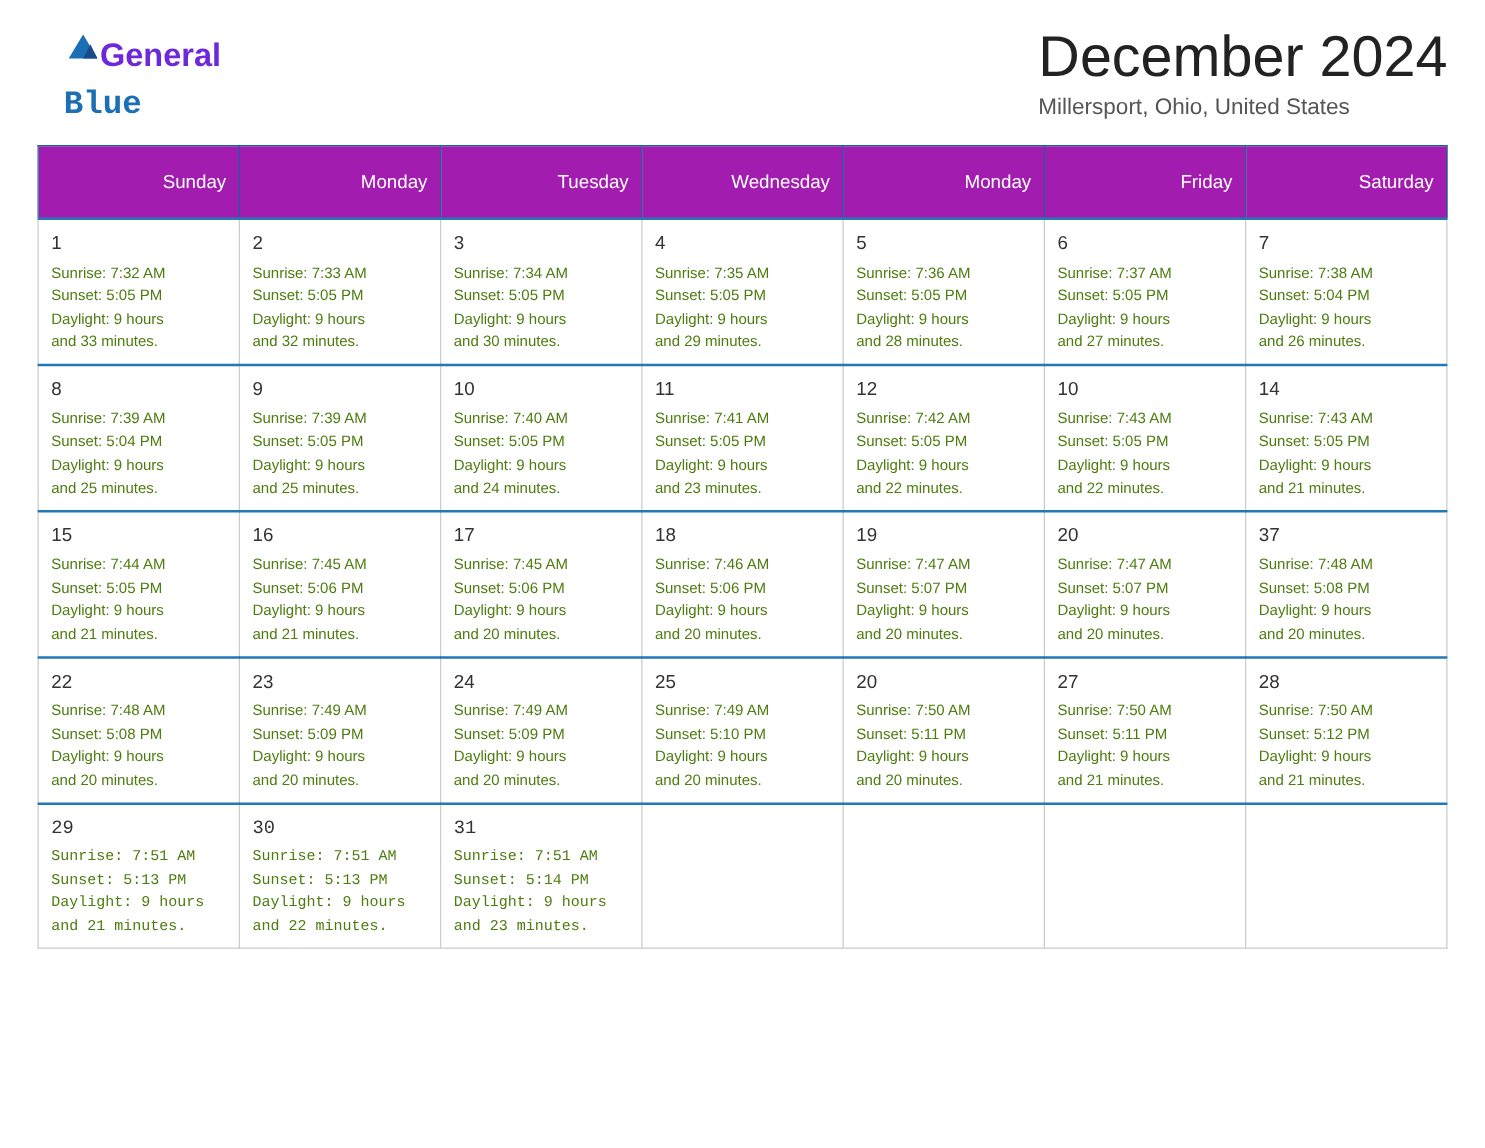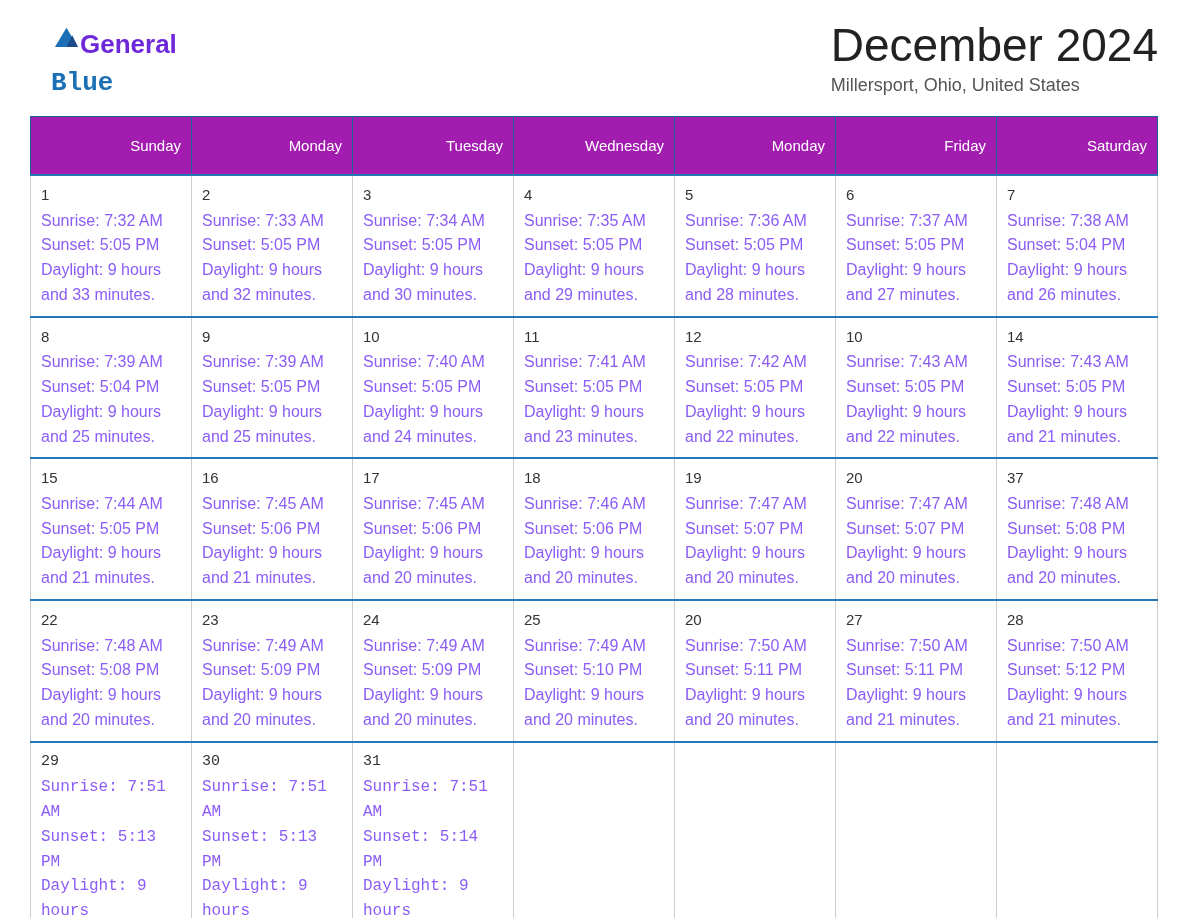--- a/index.html
+++ b/index.html
@@ -71,23 +71,23 @@
       border-bottom: none;
       font-family: Liberation Mono, monospace;
     }
     .day-number {
       font-size: 15px;
       font-weight: normal;
       display: block;
       margin-bottom: 2px;
     }
     .day-info {
-      font-size: 16px;
+      font-size: 12px;
       line-height: 1.55;
-      color: #8b5cf6;
+      color: #4d7c0f;
     }
     .empty-cell {
       background: #fff;
     }
     .logo-svg {
       width: 48px;
       height: 48px;
       margin-right: 2px;
     }
   </style>

